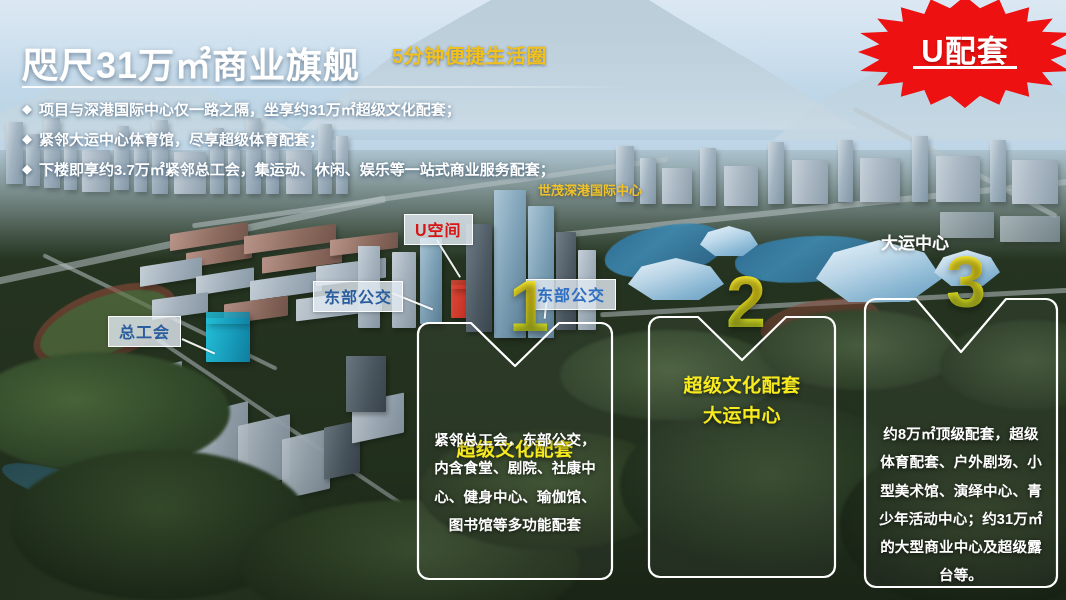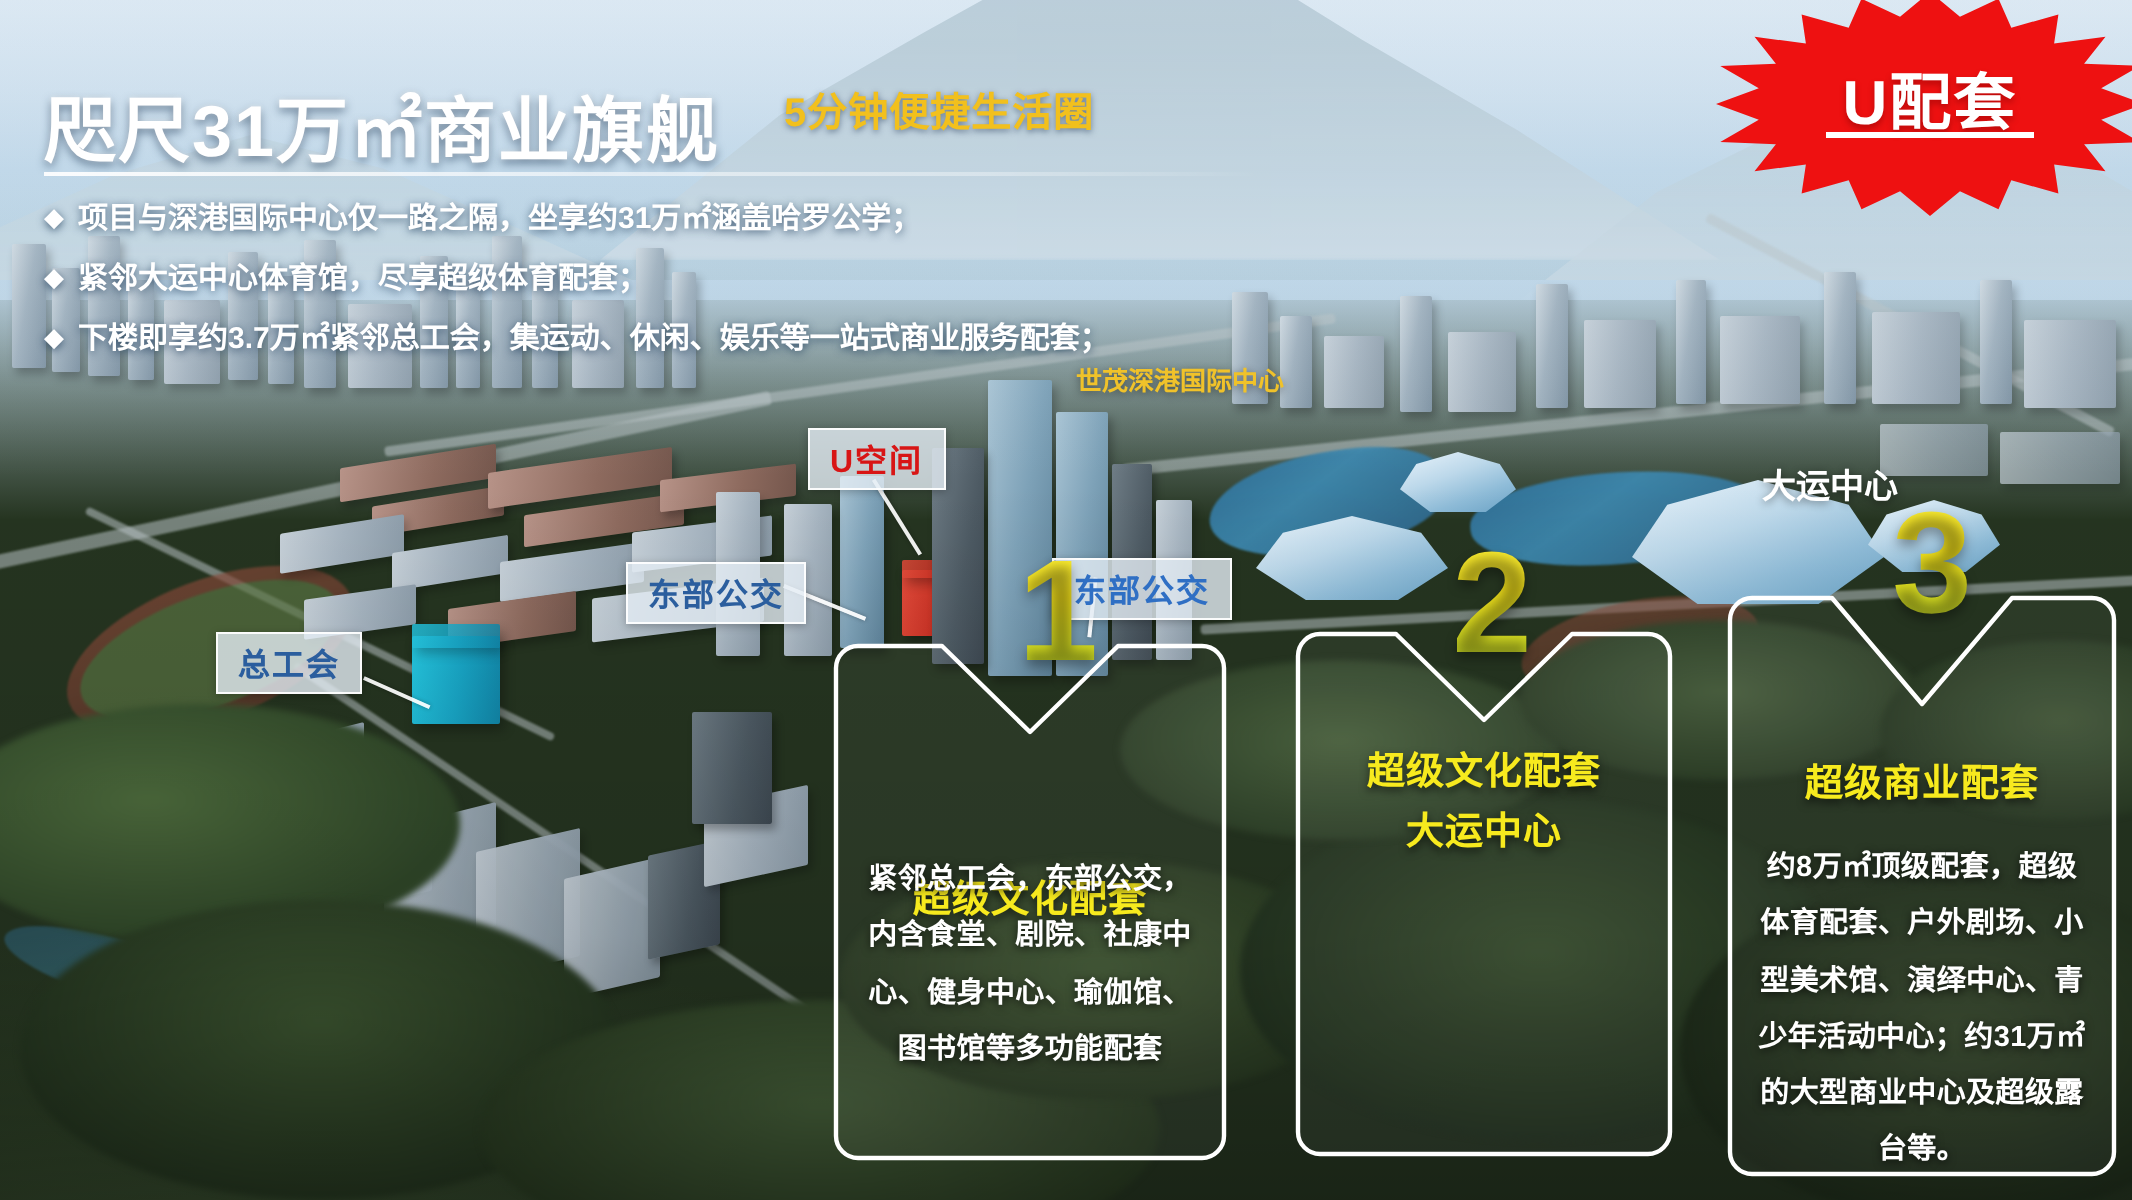--- a/index.html
+++ b/index.html
@@ -359,21 +359,21 @@
 
   <div class="headline">
     <span>咫尺31万㎡商业旗舰</span>
   </div>
   <div class="subline">5分钟便捷生活圈</div>
   <div class="hrule"></div>
 
   <div class="bullets">
     <div class="bullet">
       <span class="dia">◆</span>
-      <span>项目与深港国际中心仅一路之隔，坐享约31万㎡涵盖哈罗公学；</span>
+      <span>项目与深港国际中心仅一路之隔，坐享约31万㎡超级文化配套；</span>
     </div>
     <div class="bullet">
       <span class="dia">◆</span>
       <span>紧邻大运中心体育馆，尽享超级体育配套；</span>
     </div>
     <div class="bullet">
       <span class="dia">◆</span>
       <span>下楼即享约3.7万㎡紧邻总工会，集运动、休闲、娱乐等一站式商业服务配套；</span>
     </div>
   </div>
@@ -423,17 +423,16 @@
     </svg>
     <div class="ptitle" style="top:54px;">超级文化配套</div>
     <div class="psub" style="top:84px;">大运中心</div>
   </div>
 
   <div class="panel" style="left:864px; top:298px; width:194px; height:290px;">
     <div class="num" style="left:82px; transform:none; top:-52px;">3</div>
     <svg width="194" height="290" style="position:absolute;left:0;top:0;overflow:visible;">
       <path d="M 12 1 H 52 V 1 M 52 1 L 97 54 L 142 1 H 182 A 11 11 0 0 1 193 12 V 278 A 11 11 0 0 1 182 289 H 12 A 11 11 0 0 1 1 278 V 12 A 11 11 0 0 1 12 1 Z" fill="rgba(255,255,255,0.04)" stroke="#ffffff" stroke-width="2.2" stroke-linejoin="round" stroke-linecap="round"></path>
     </svg>
-    <div class="ptitle" style="top:78px;">超级商业配套</div>
     <div class="pbody" style="top:122px;">约8万㎡顶级配套，超级体育配套、户外剧场、小型美术馆、演绎中心、青少年活动中心；约31万㎡的大型商业中心及超级露台等。</div>
   </div>
 
 </div>
 
 </body></html>

